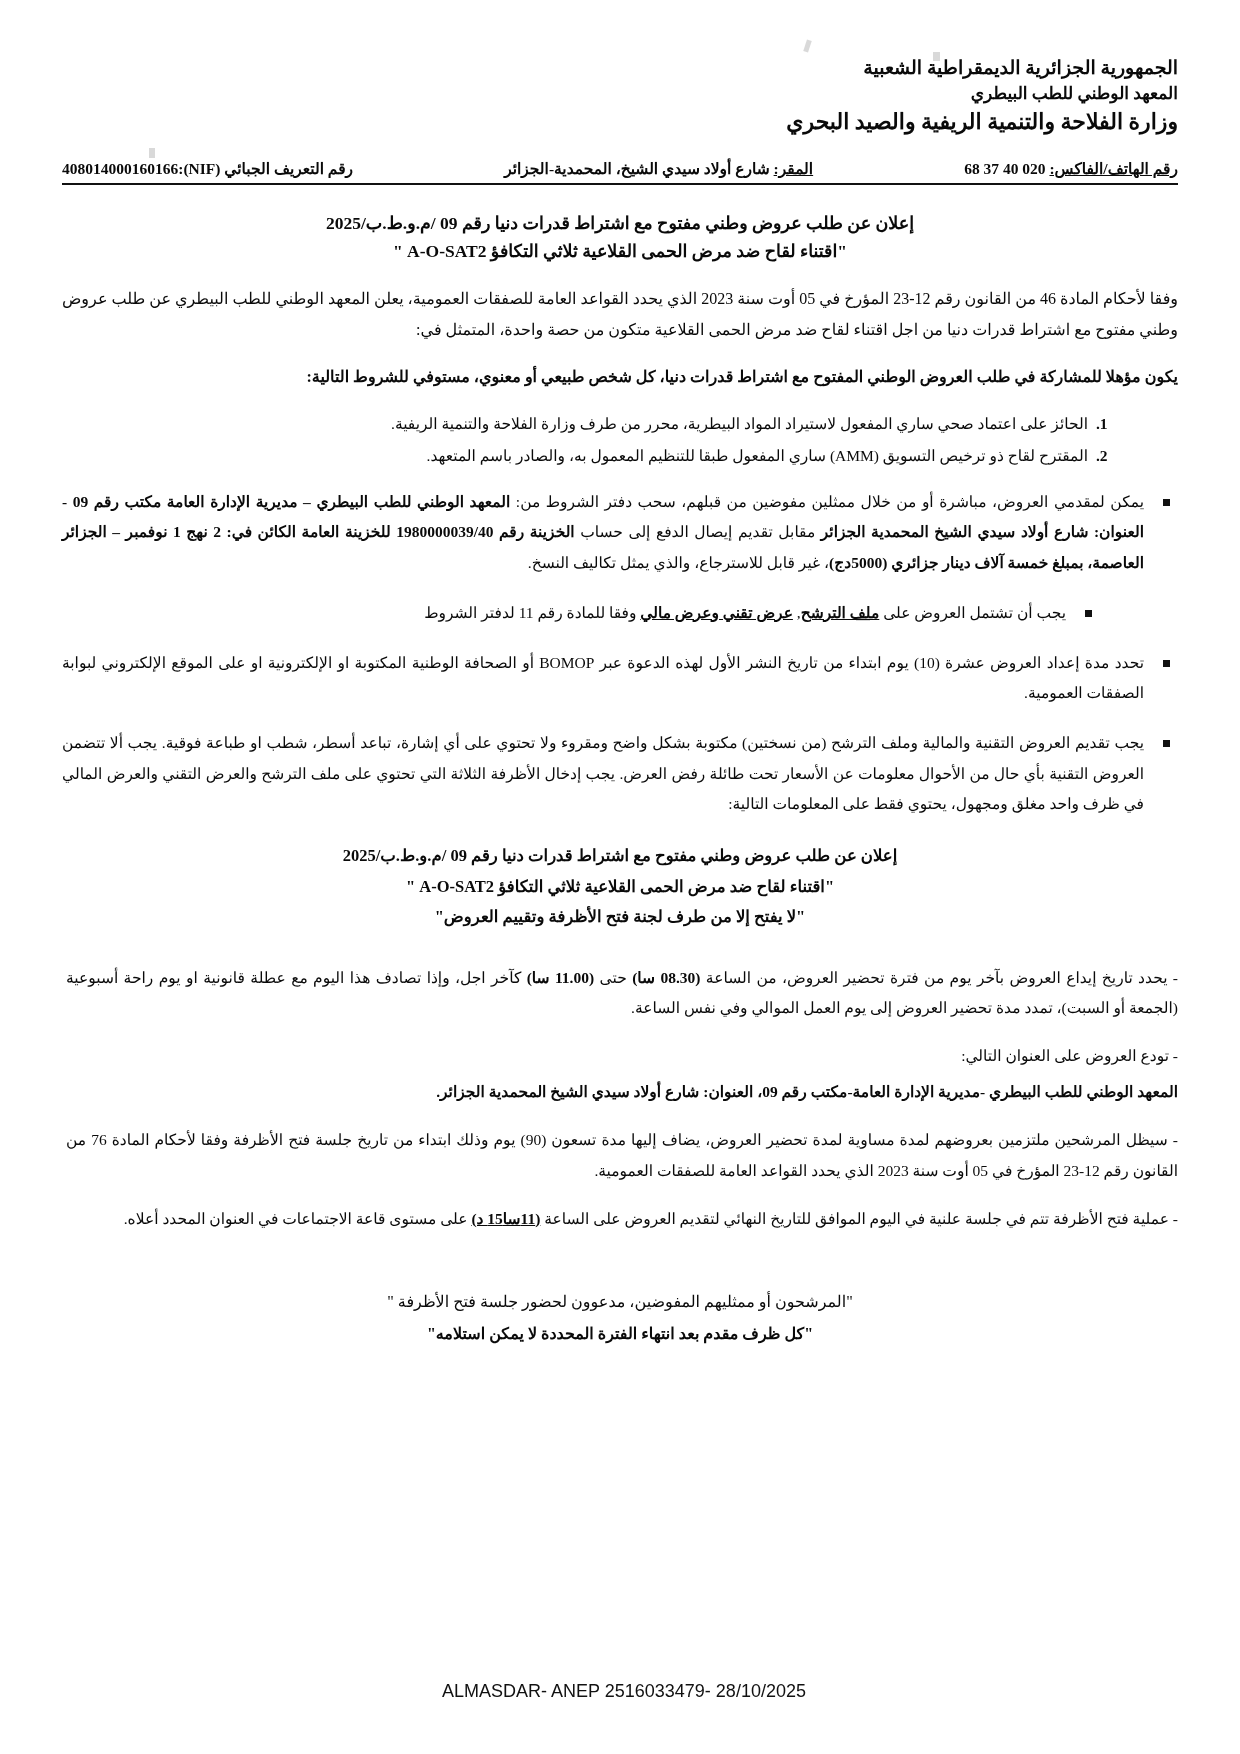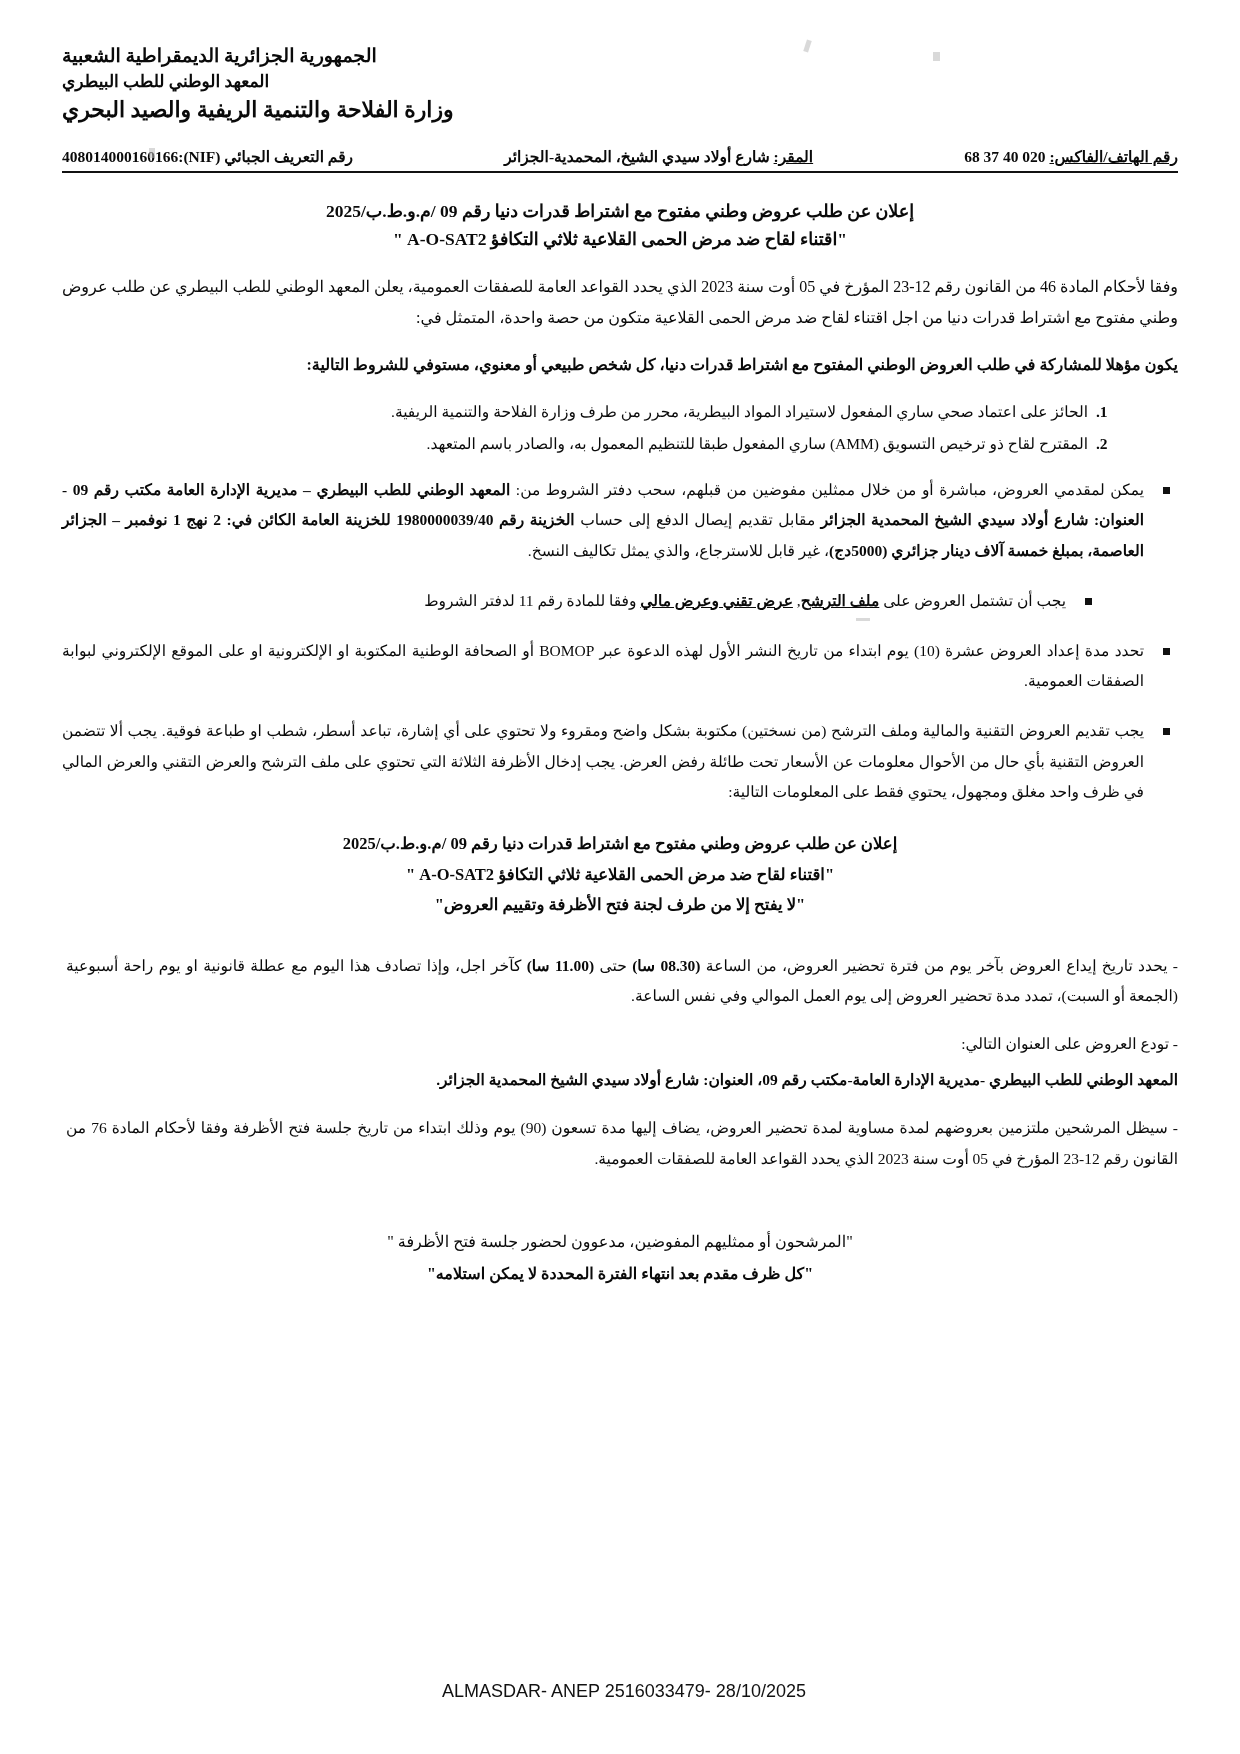--- a/index.html
+++ b/index.html
@@ -21,23 +21,23 @@
     height: 1754px;
     box-sizing: border-box;
     padding: 42px 62px 20px 62px;
     position: relative;
     display: flex;
     flex-direction: column;
   }
 
   
   .letterhead {
-    text-align: left;
-    direction: rtl;
-    margin-top: 0;
+    text-align: right;
+    direction: rtl;
+    margin-top: 12px;
   }
   .lh-line {
     font-weight: bold;
     letter-spacing: 0.2px;
     line-height: 1.45;
   }
   .lh-1 { font-size: 19px; }
   .lh-2 { font-size: 22px; }
   .lh-3 { font-size: 17px; }
 
@@ -261,20 +261,23 @@
 
       <p>
         <span>- يحدد تاريخ إيداع العروض بآخر يوم من فترة تحضير العروض، من الساعة </span><span class="b">(08.30 سا)</span><span> حتى </span><span class="b">(11.00 سا)</span><span> كآخر اجل، وإذا تصادف هذا اليوم مع عطلة قانونية او يوم راحة أسبوعية (الجمعة أو السبت)، تمدد مدة تحضير العروض إلى يوم العمل الموالي وفي نفس الساعة.</span>
       </p>
 
       <p class="nm">- تودع العروض على العنوان التالي:</p>
       <p class="b">المعهد الوطني للطب البيطري -مديرية الإدارة العامة-مكتب رقم 09، العنوان: شارع أولاد سيدي الشيخ المحمدية الجزائر.</p>
 
       <p>- سيظل المرشحين ملتزمين بعروضهم لمدة مساوية لمدة تحضير العروض، يضاف إليها مدة تسعون (90) يوم وذلك ابتداء من تاريخ جلسة فتح الأظرفة وفقا لأحكام المادة 76 من القانون رقم 12-23 المؤرخ في 05 أوت سنة 2023  الذي يحدد القواعد العامة للصفقات العمومية.</p>
 
+      <p>
+        <span>- عملية فتح الأظرفة تتم في جلسة علنية في اليوم الموافق للتاريخ النهائي لتقديم العروض على الساعة </span><span class="b u">(11سا15 د)</span><span> على مستوى قاعة الاجتماعات في العنوان المحدد أعلاه.</span>
+      </p>
 
     </div>
 
     <div class="closing">
       <div class="c1">"المرشحون أو ممثليهم المفوضين، مدعوون لحضور جلسة فتح الأظرفة "</div>
       <div class="c2">"كل ظرف مقدم بعد انتهاء الفترة المحددة لا يمكن استلامه"</div>
     </div>
 
   </div>
 

